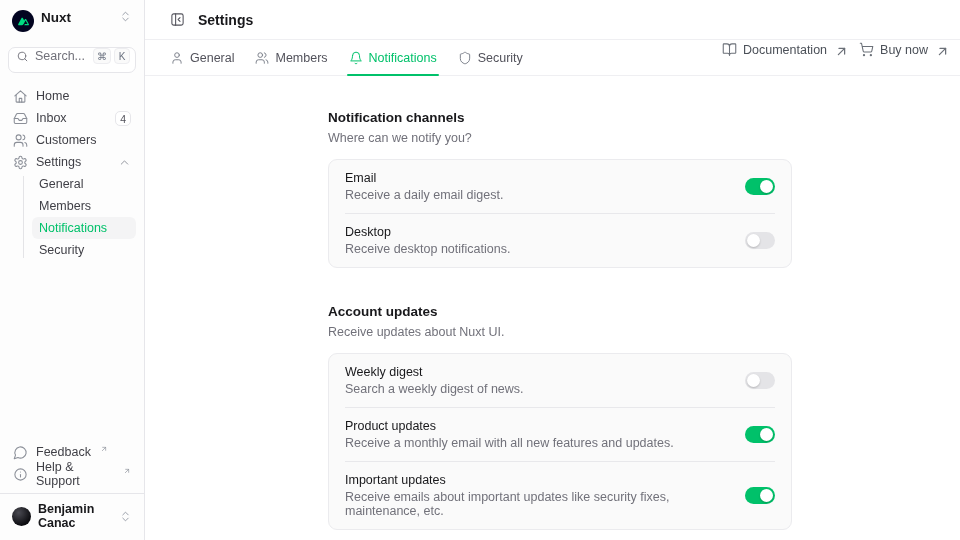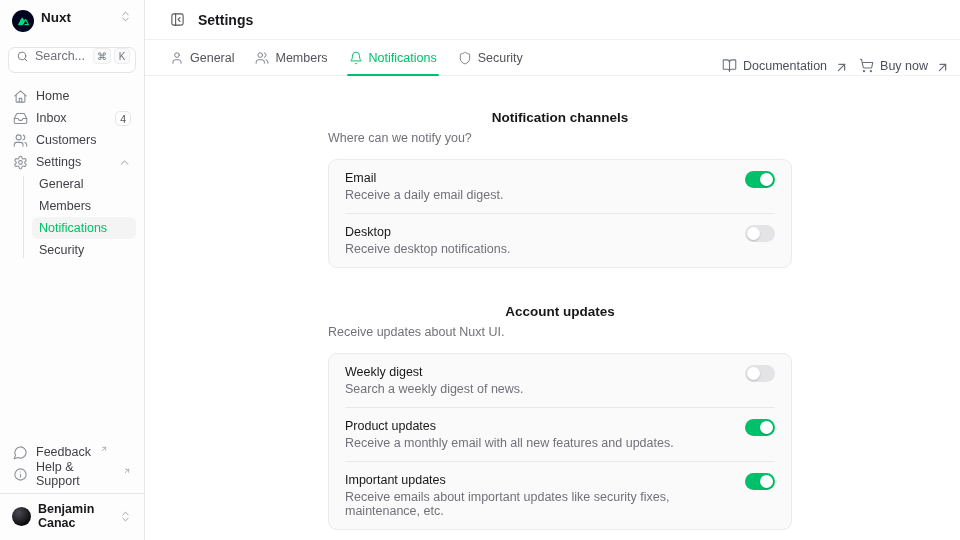--- a/index.html
+++ b/index.html
@@ -64,31 +64,31 @@
   .tabbar { height:36px; border-bottom:1px solid #efeff2; display:flex; align-items:stretch;
     padding:0 10px 0 25px; }
   .tabs { display:flex; gap:21px; }
   .tab { display:flex; align-items:center; gap:6px; font-size:12.5px; font-weight:500;
     color:#52525b; position:relative; cursor:pointer; }
   .tab .ic { width:14px; height:14px; color:#7d828c; }
   .tab.active { color:var(--primary); }
   .tab.active .ic { color:var(--primary); }
   .tab.active::after { content:''; position:absolute; left:-2px; right:-2px; bottom:-1px;
     height:2px; background:var(--primary); border-radius:2px; }
-  .tab-actions { margin-left:auto; display:flex; align-items:flex-end; gap:10px; }
+  .tab-actions { margin-left:auto; display:flex; align-items:flex-start; gap:10px; }
   .action-btn { display:flex; align-items:center; gap:6px; font-size:12.5px; font-weight:500;
     color:#4b5058; cursor:pointer; background:none; border:none; font-family:inherit; }
   .action-btn .ic { width:15px; height:15px; color:#6b7078; }
 
   .content { flex:1; overflow:hidden; padding:34px 0 0 183px; background:#fff; }
   .col { width:464px; }
-  .section-title { font-size:13.5px; font-weight:700; color:var(--dark);text-align:center; }
+  .section-title { font-size:13.5px; font-weight:700; color:var(--dark); }
   .section-desc { font-size:12.5px; color:var(--muted); margin-top:6px; }
   .card { margin-top:14px; background:var(--card); border:1px solid #ebebee; border-radius:9px; }
-  .row { display:flex; align-items:flex-start; gap:16px; padding:11px 16px; }
+  .row { display:flex; align-items:center; gap:16px; padding:11px 16px; }
   .row-text { min-width:0; }
   .row-label { font-size:12.5px; font-weight:500; color:var(--dark); }
   .row-desc { font-size:12.5px; color:var(--muted); margin-top:3px; }
   .divider { border-top:1px solid #e8e8eb; margin:0 16px; }
   .section + .section { margin-top:36px; }
 
   .toggle { margin-left:auto; width:30px; height:17px; border-radius:999px; background:#e4e4e7;
     position:relative; flex:0 0 30px; cursor:pointer; border:none; }
   .toggle .knob { position:absolute; top:2px; left:2px; width:13px; height:13px; border-radius:50%;
     background:#fff; box-shadow:0 1px 2px rgba(0,0,0,.2); transition:left .1s; }

